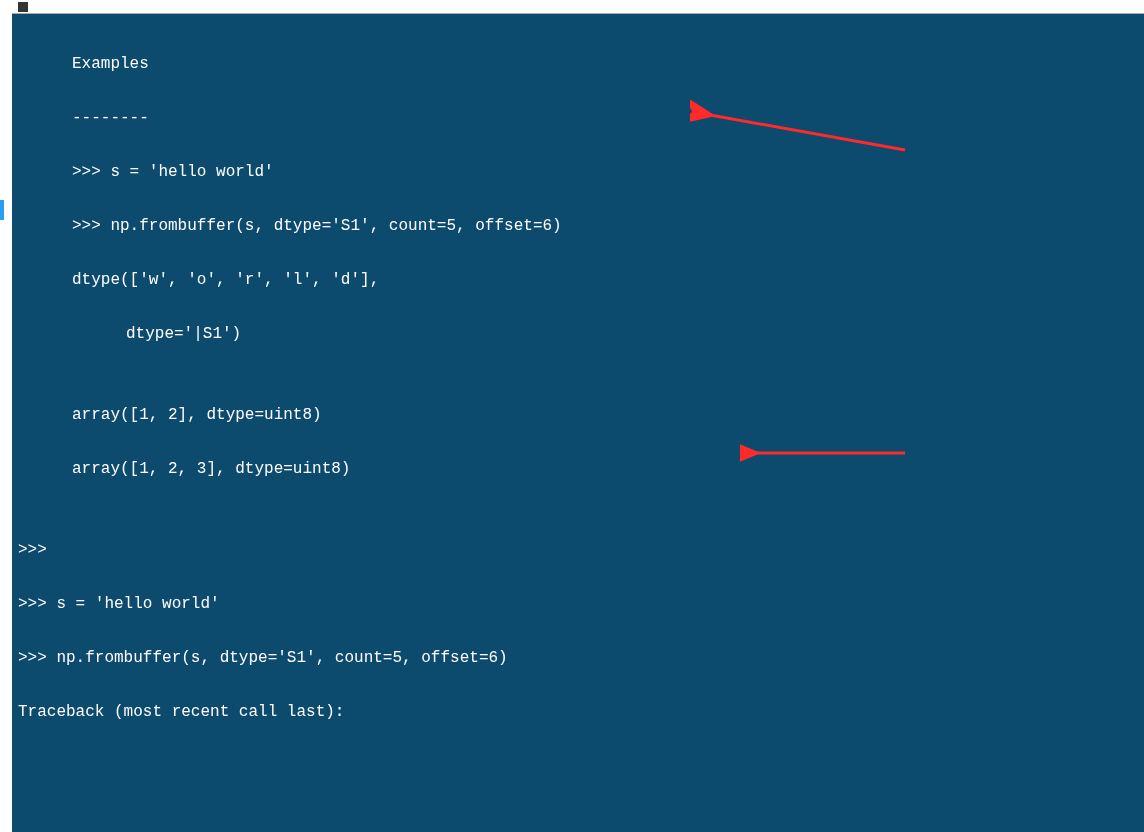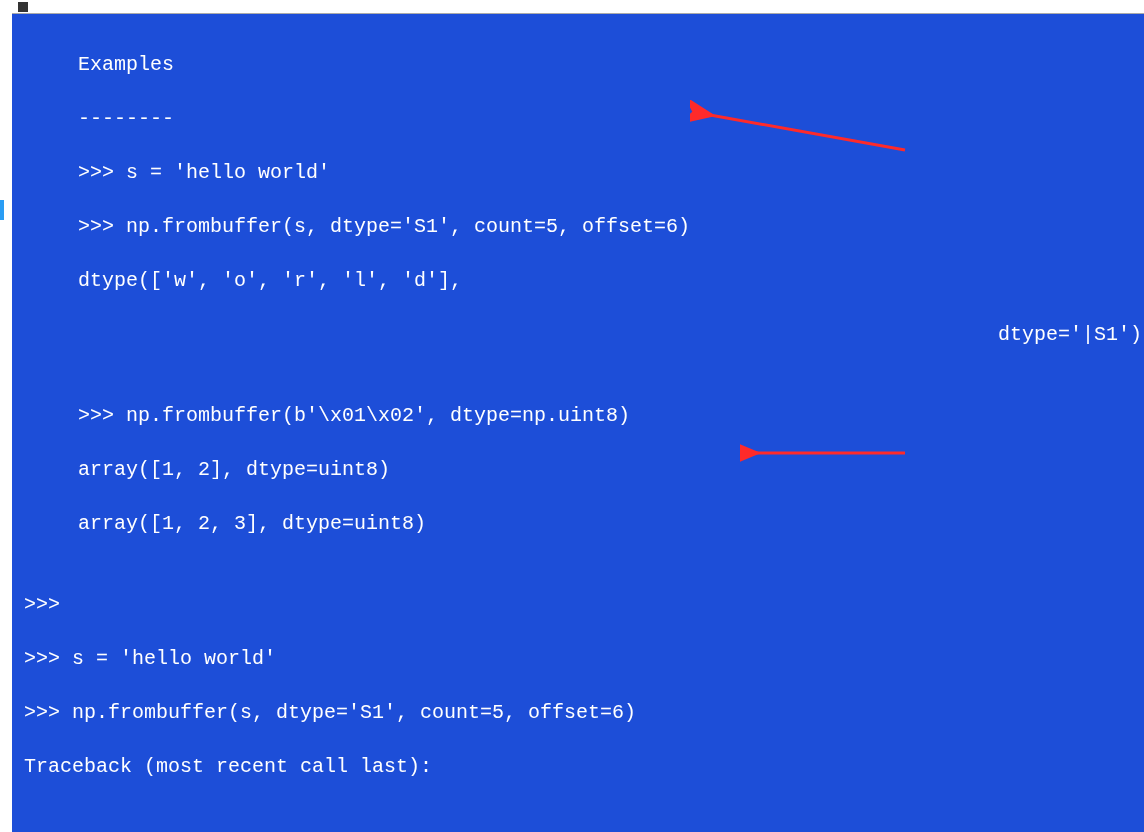--- a/index.html
+++ b/index.html
@@ -46,35 +46,35 @@
       width: 10px;
       height: 10px;
       background: #333;
     }
     .terminal {
       position: absolute;
       left: 12px;
       right: 0;
       top: 14px;
       bottom: 0;
-      background: #1d4ed8;
+      background: #0c4a6e;
       color: #ffffff;
       font-family: "SimSun", "NSimSun", "Courier New", monospace;
-      font-size: 20px;
+      font-size: 16px;
       line-height: 27px;
-      padding: 10px 2px 2px 12px;
+      padding: 10px 2px 2px 6px;
       white-space: pre;
       overflow: hidden;
     }
     .line {
       display: block;
       white-space: pre;
     }
     .indent1 { padding-left: 54px; }
-    .indent2 { padding-left: 108px; text-align: right; }
+    .indent2 { padding-left: 108px; }
     .arrow {
       position: absolute;
       pointer-events: none;
     }
     .arrow svg {
       display: block;
     }
   </style>
 </head>
 <body>
@@ -87,21 +87,20 @@
 </div>
 
 <div class="terminal">
 <span class="line indent1">Examples</span>
 <span class="line indent1">--------</span>
 <span class="line indent1">&gt;&gt;&gt; s = 'hello world'</span>
 <span class="line indent1">&gt;&gt;&gt; np.frombuffer(s, dtype='S1', count=5, offset=6)</span>
 <span class="line indent1">dtype(['w', 'o', 'r', 'l', 'd'],</span>
 <span class="line indent2">dtype='|S1')</span>
 <span class="line"></span>
-<span class="line indent1">&gt;&gt;&gt; np.frombuffer(b'\x01\x02', dtype=np.uint8)</span>
 <span class="line indent1">array([1, 2], dtype=uint8)</span>
 <span class="line indent1">array([1, 2, 3], dtype=uint8)</span>
 <span class="line"></span>
 <span class="line">&gt;&gt;&gt;</span>
 <span class="line">&gt;&gt;&gt; s = 'hello world'</span>
 <span class="line">&gt;&gt;&gt; np.frombuffer(s, dtype='S1', count=5, offset=6)</span>
 <span class="line">Traceback (most recent call last):</span>
 
 
 

